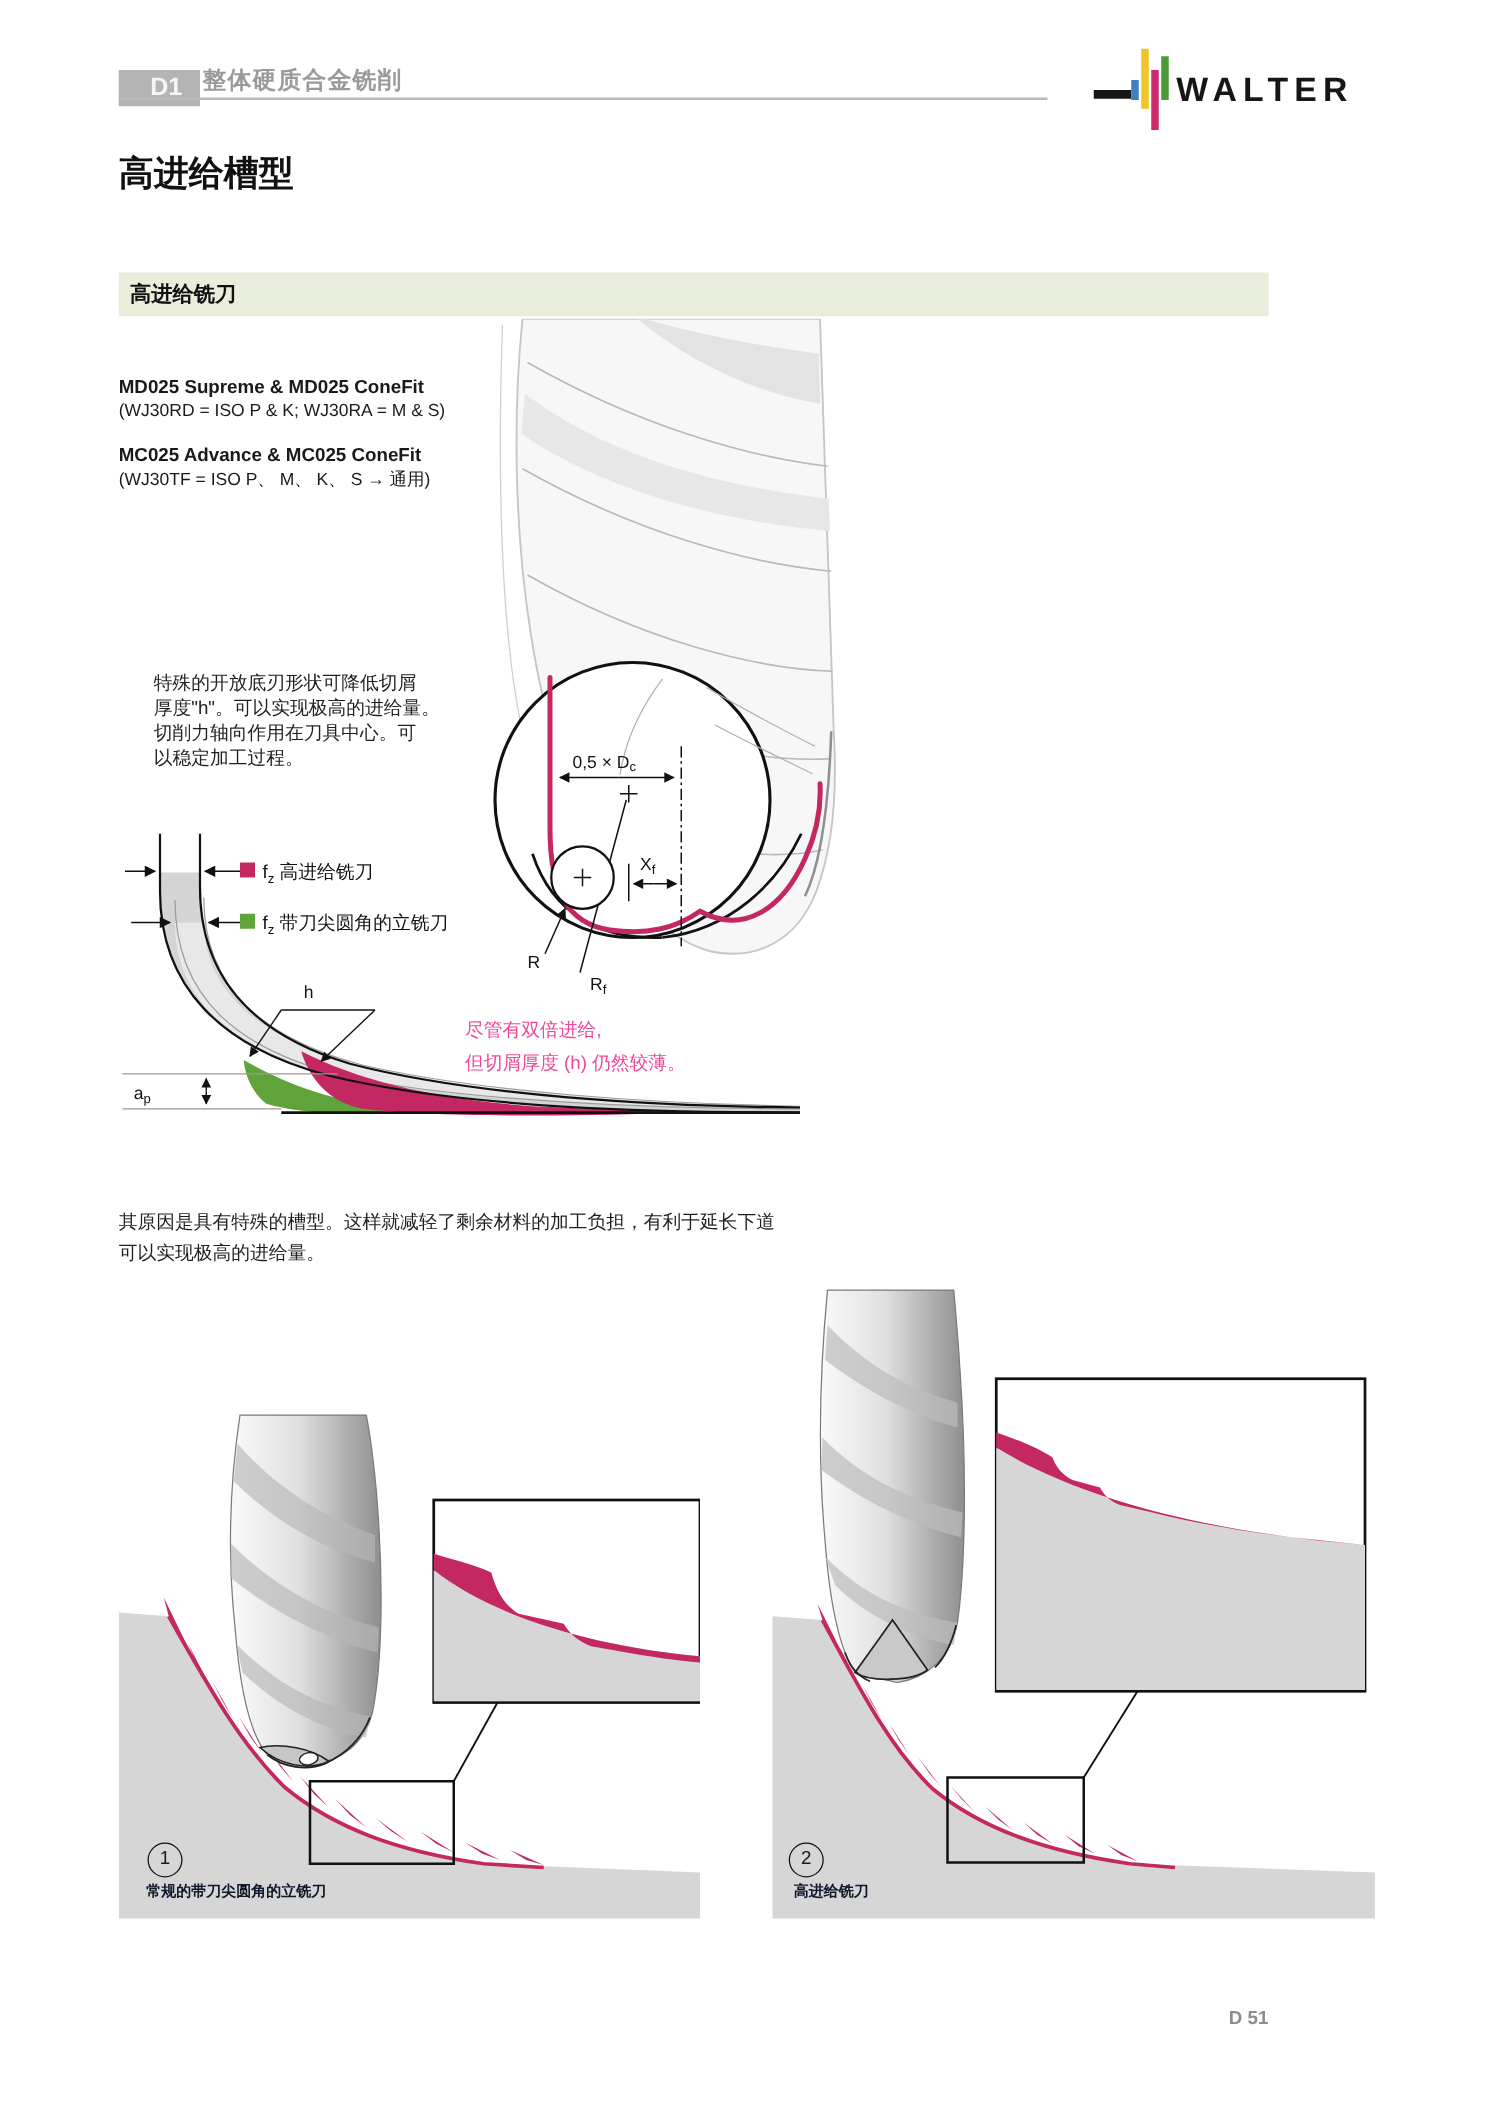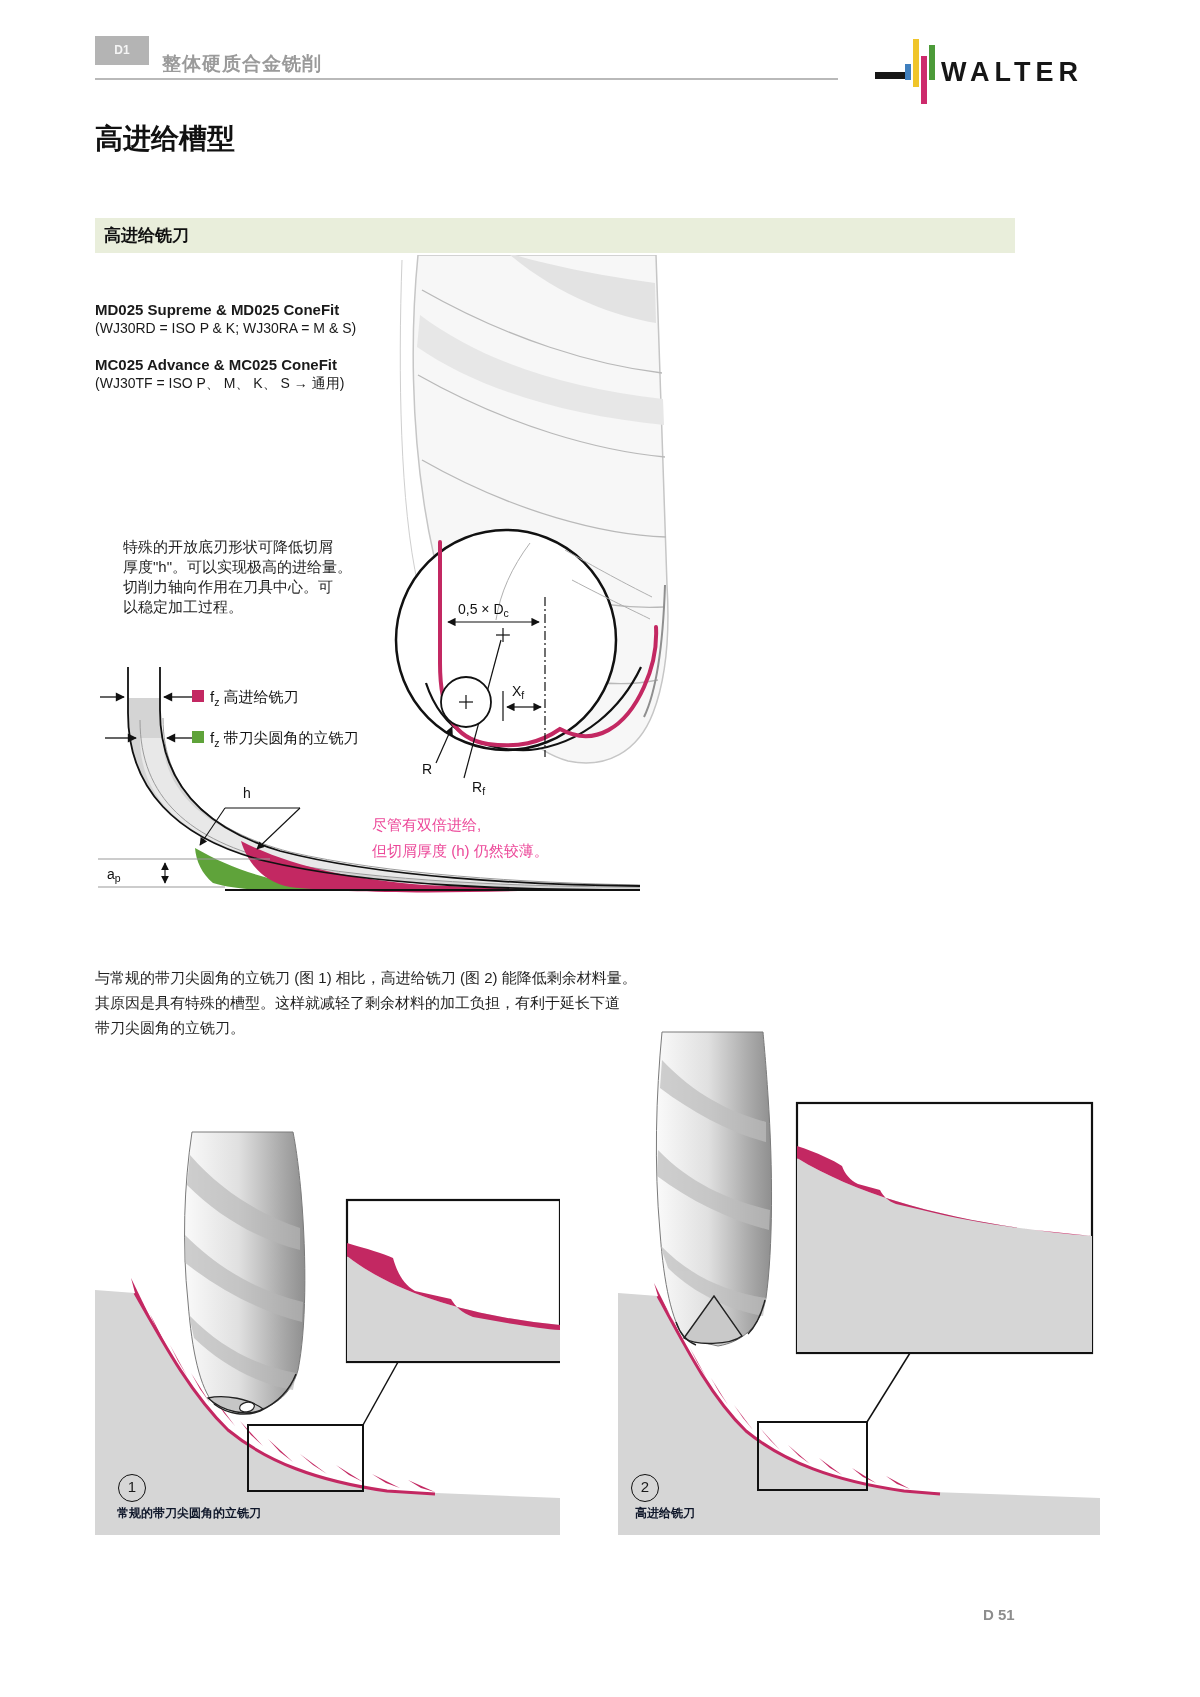--- a/index.html
+++ b/index.html
@@ -1,22 +1,22 @@
 <!DOCTYPE html>
 <html><head>
 <meta charset="utf-8">
 <style>
   html,body{margin:0;padding:0;background:#ffffff;}
   .page{position:relative;width:1200px;height:1697px;background:#ffffff;overflow:hidden;
         font-family:"Liberation Sans","DejaVu Sans",sans-serif;color:#1a1a1a;}
   .abs{position:absolute;}
 
   
-  .badge{left:95px;top:36px;width:54px;height:29px;background:#b4b4b4;color:#f5f5f5;
-         font-size:12px;font-weight:bold;text-align:center;line-height:29px;}
+  .badge{left:95px;top:56px;width:54px;height:29px;background:#b4b4b4;color:#f5f5f5;
+         font-size:20px;font-weight:bold;text-align:center;line-height:29px;padding-left:11px;}
   .chapter-title{left:162px;top:51px;font-size:19px;font-weight:bold;color:#9a9a9a;letter-spacing:1px;}
   .header-rule{left:95px;top:78px;width:743px;height:2px;background:#b9b9b9;}
   .logo{left:855px;top:33px;width:255px;height:78px;}
 
   .page-title{left:95px;top:120px;font-size:28px;font-weight:bold;color:#111;}
 
   .banner{left:95px;top:218px;width:920px;height:35px;background:#e9eedb;}
   .banner-label{margin:0 0 0 9px;font-size:17px;font-weight:bold;line-height:35px;color:#111;}
 
   .products{left:95px;top:300px;width:330px;font-size:15px;line-height:19px;}
@@ -193,23 +193,22 @@
     </g>
     <text x="12" y="281" font-size="14" fill="#111"><tspan>a</tspan><tspan dy="3" font-size="10.5">p</tspan></text>
   </svg>
 
   <div class="abs note">
     <div>尽管有双倍进给,</div>
     <div>但切屑厚度 (h) 仍然较薄。</div>
   </div>
 
   <div class="abs bodytext">
-    <div>与常规的带刀尖圆角的立铣刀 (图 1) 相比，高进给铣刀 (图 2) 能降低剩余材料量。</div>
     <div>其原因是具有特殊的槽型。这样就减轻了剩余材料的加工负担，有利于延长下道</div>
-    <div>带刀尖圆角的立铣刀。</div>
+    <div>可以实现极高的进给量。</div>
   </div>
 
   <div class="abs figure" id="fig1">
     <svg width="465" height="535" viewBox="0 0 465 535">
       <defs>
         <linearGradient id="gc1" x1="0" y1="0" x2="1" y2="0">
           <stop offset="0" stop-color="#fafafa"></stop>
             <stop offset="0.45" stop-color="#e0e0e0"></stop>
           <stop offset="0.8" stop-color="#ababab"></stop>
             <stop offset="1" stop-color="#8f8f8f"></stop>

